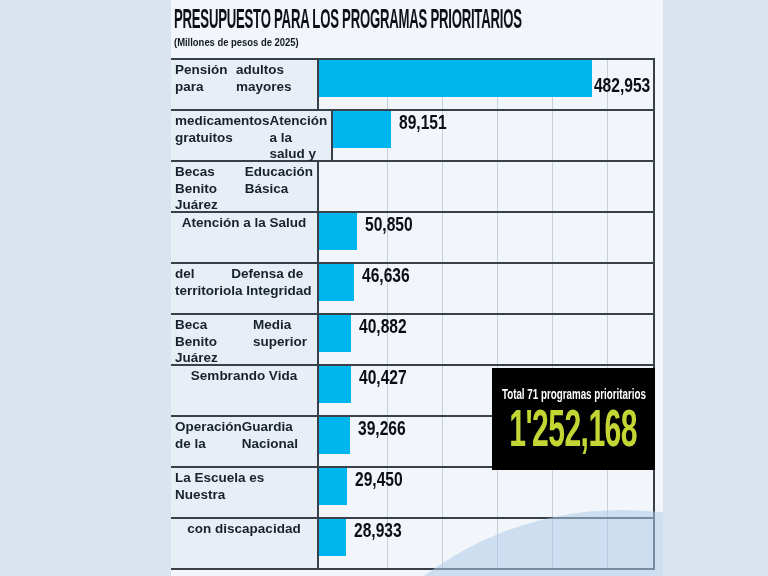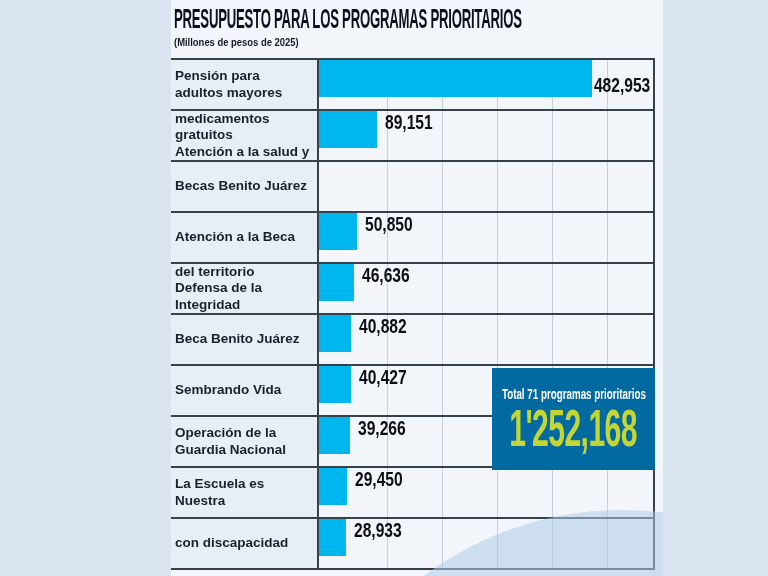--- a/index.html
+++ b/index.html
@@ -31,39 +31,39 @@
   .gridline{
     position:absolute;top:0;bottom:0;width:1px;background:#c5d0db;z-index:0;
   }
   .row{
     position:relative;z-index:1;display:flex;height:49px;
     border-bottom:2px solid #38404a;
   }
   .label-cell{
     flex:0 0 148px;box-sizing:border-box;border-right:2px solid #38404a;
     background:#e8eef5;padding:2px 4px 2px 4px;
-    display:flex;flex-direction:column;justify-content:center;
+    display:flex;flex-direction:row;justify-content:center;
     font-size:13.5px;font-weight:bold;color:#18222e;line-height:16.5px;
   }
   .plot-cell{
     flex:1 1 auto;position:relative;display:flex;align-items:flex-start;border-radius:7px;
   }
   .bar{height:37px;background:#00b6ef;flex:0 0 auto;}
   .val{
     margin-left:8px;font-size:20px;font-weight:bold;color:#0b0f14;
     display:inline-block;transform:scaleX(0.78);transform-origin:0 50%;
     white-space:nowrap;
   }
   .val-right{
     position:absolute;right:3px;top:50%;margin:0;
     transform:translateY(-50%) scaleX(0.78);transform-origin:100% 50%;
   }
   .badge{
     position:absolute;left:321px;top:308px;width:163px;height:102px;
-    background:#0369a1;z-index:3;display:flex;flex-direction:column;
+    background:#000000;z-index:3;display:flex;flex-direction:column;
     align-items:center;justify-content:center;text-align:center;
   }
   .badge-label{
     color:#ffffff;font-size:14px;font-weight:bold;white-space:nowrap;
     display:inline-block;transform:scaleX(0.70);transform-origin:50% 50%;
   }
   .badge-value{
     color:#c3d633;font-size:52px;font-weight:bold;line-height:50px;
     letter-spacing:-1px;white-space:nowrap;display:inline-block;
     transform:scaleX(0.58);transform-origin:50% 50%;margin-top:1px;
@@ -111,44 +111,46 @@
           <span>Atención a la salud y</span>
         </div>
         <div class="plot-cell">
           <div class="bar" style="width: 58px; background: rgb(0, 182, 239);"></div>
           <span class="val">89,151</span>
         </div>
       </div>
       <div class="row">
         <div class="label-cell">
           <span>Becas Benito Juárez</span>
+          <span>Educación Básica</span>
         </div>
       </div>
       <div class="row">
         <div class="label-cell">
-          <span>Atención a la Beca</span>
+          <span>Atención a la Salud</span>
         </div>
         <div class="plot-cell">
           <div class="bar" style="width: 38px; background: rgb(0, 182, 239);"></div>
           <span class="val">50,850</span>
         </div>
       </div>
       <div class="row">
         <div class="label-cell">
           <span>del territorio</span>
           <span>Defensa de la Integridad</span>
         </div>
         <div class="plot-cell">
           <div class="bar" style="width: 35px; background: rgb(0, 182, 239);"></div>
           <span class="val">46,636</span>
         </div>
       </div>
       <div class="row">
         <div class="label-cell">
           <span>Beca Benito Juárez</span>
+          <span>Media superior</span>
         </div>
         <div class="plot-cell">
           <div class="bar" style="width: 32px; background: rgb(0, 182, 239);"></div>
           <span class="val">40,882</span>
         </div>
       </div>
       <div class="row">
         <div class="label-cell">
           <span>Sembrando Vida</span>
         </div>

